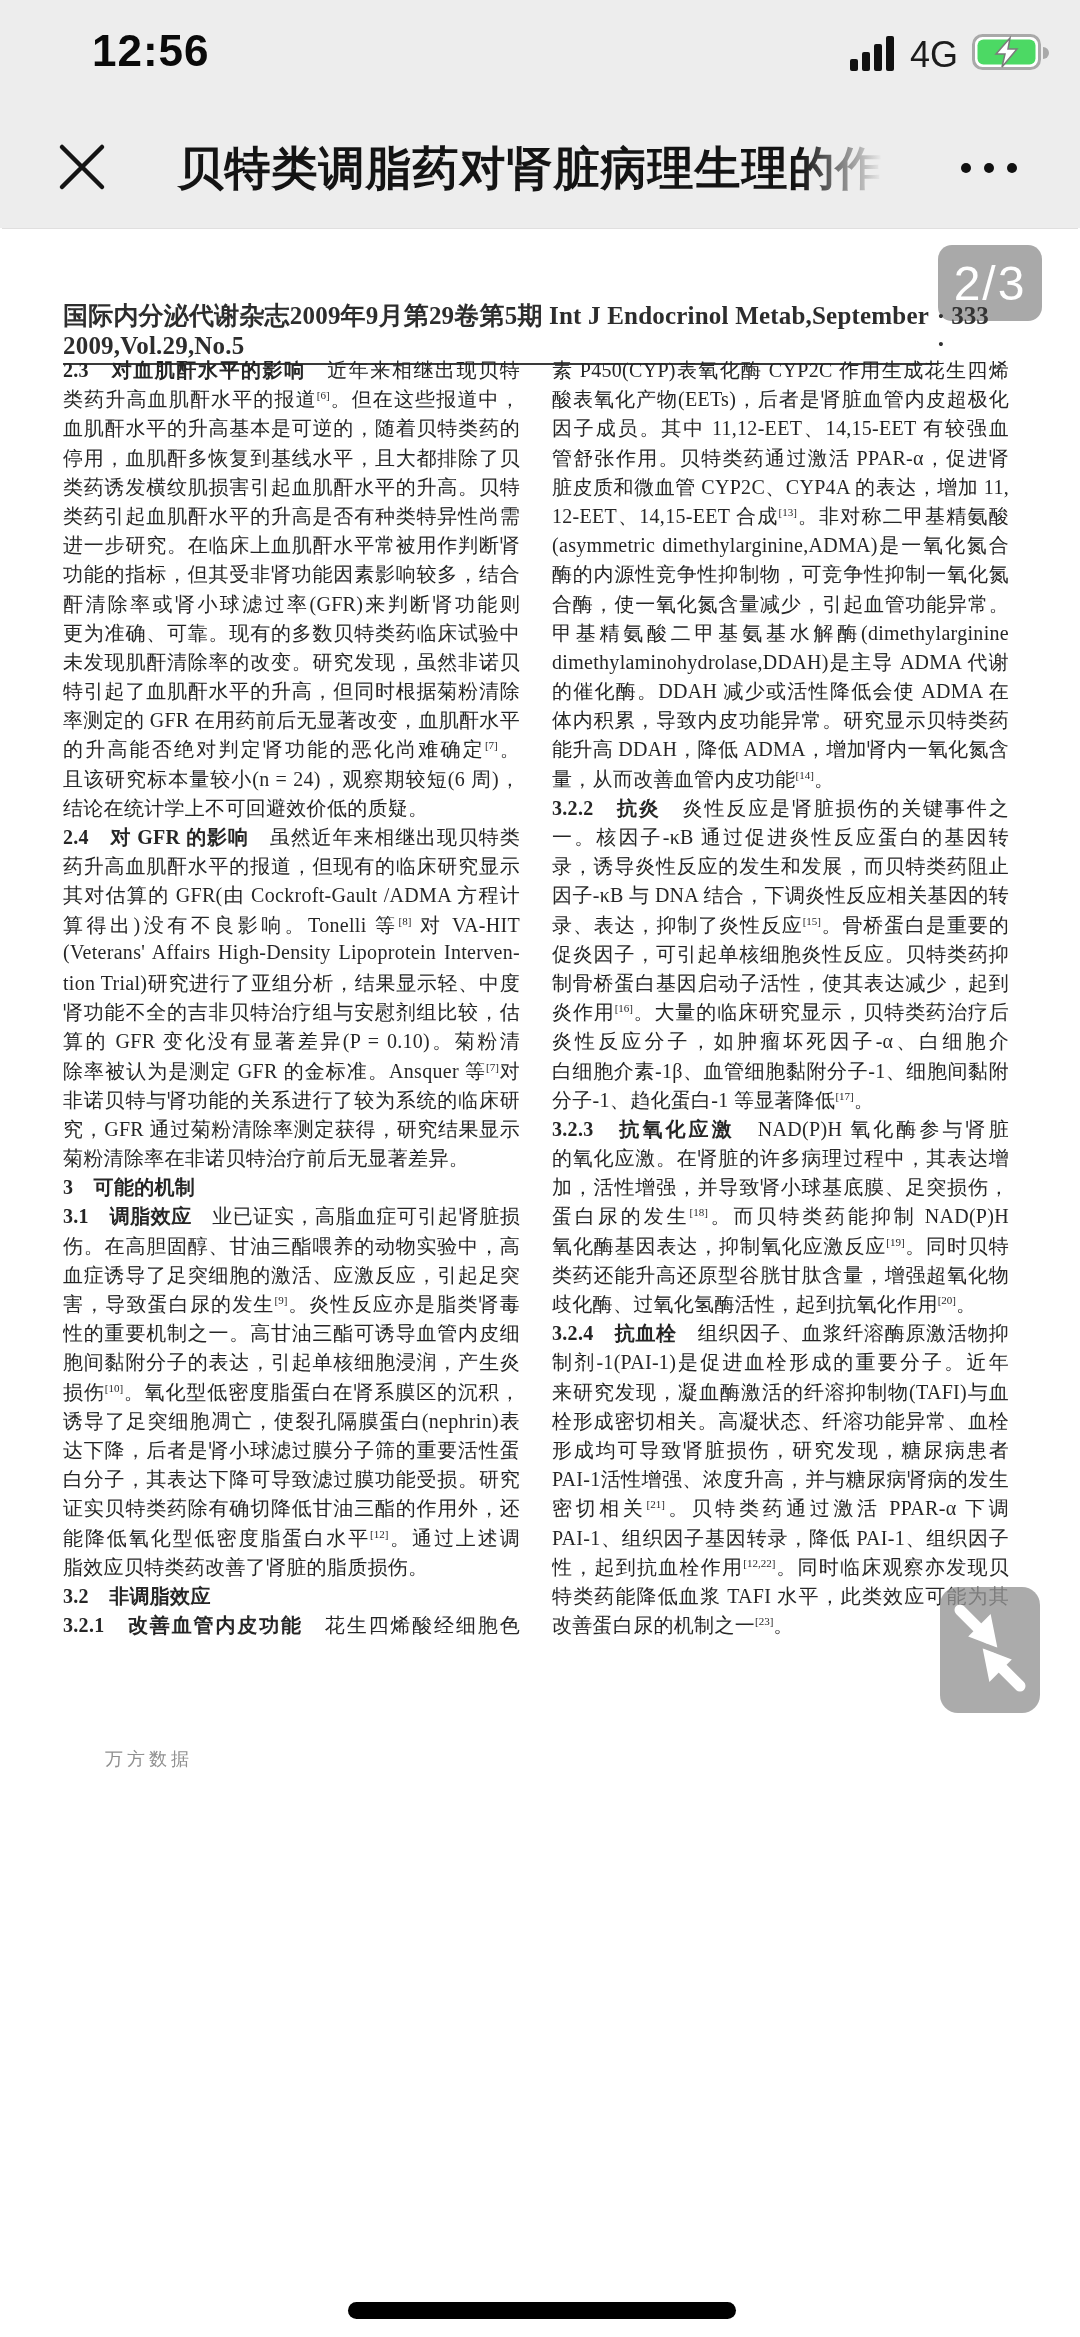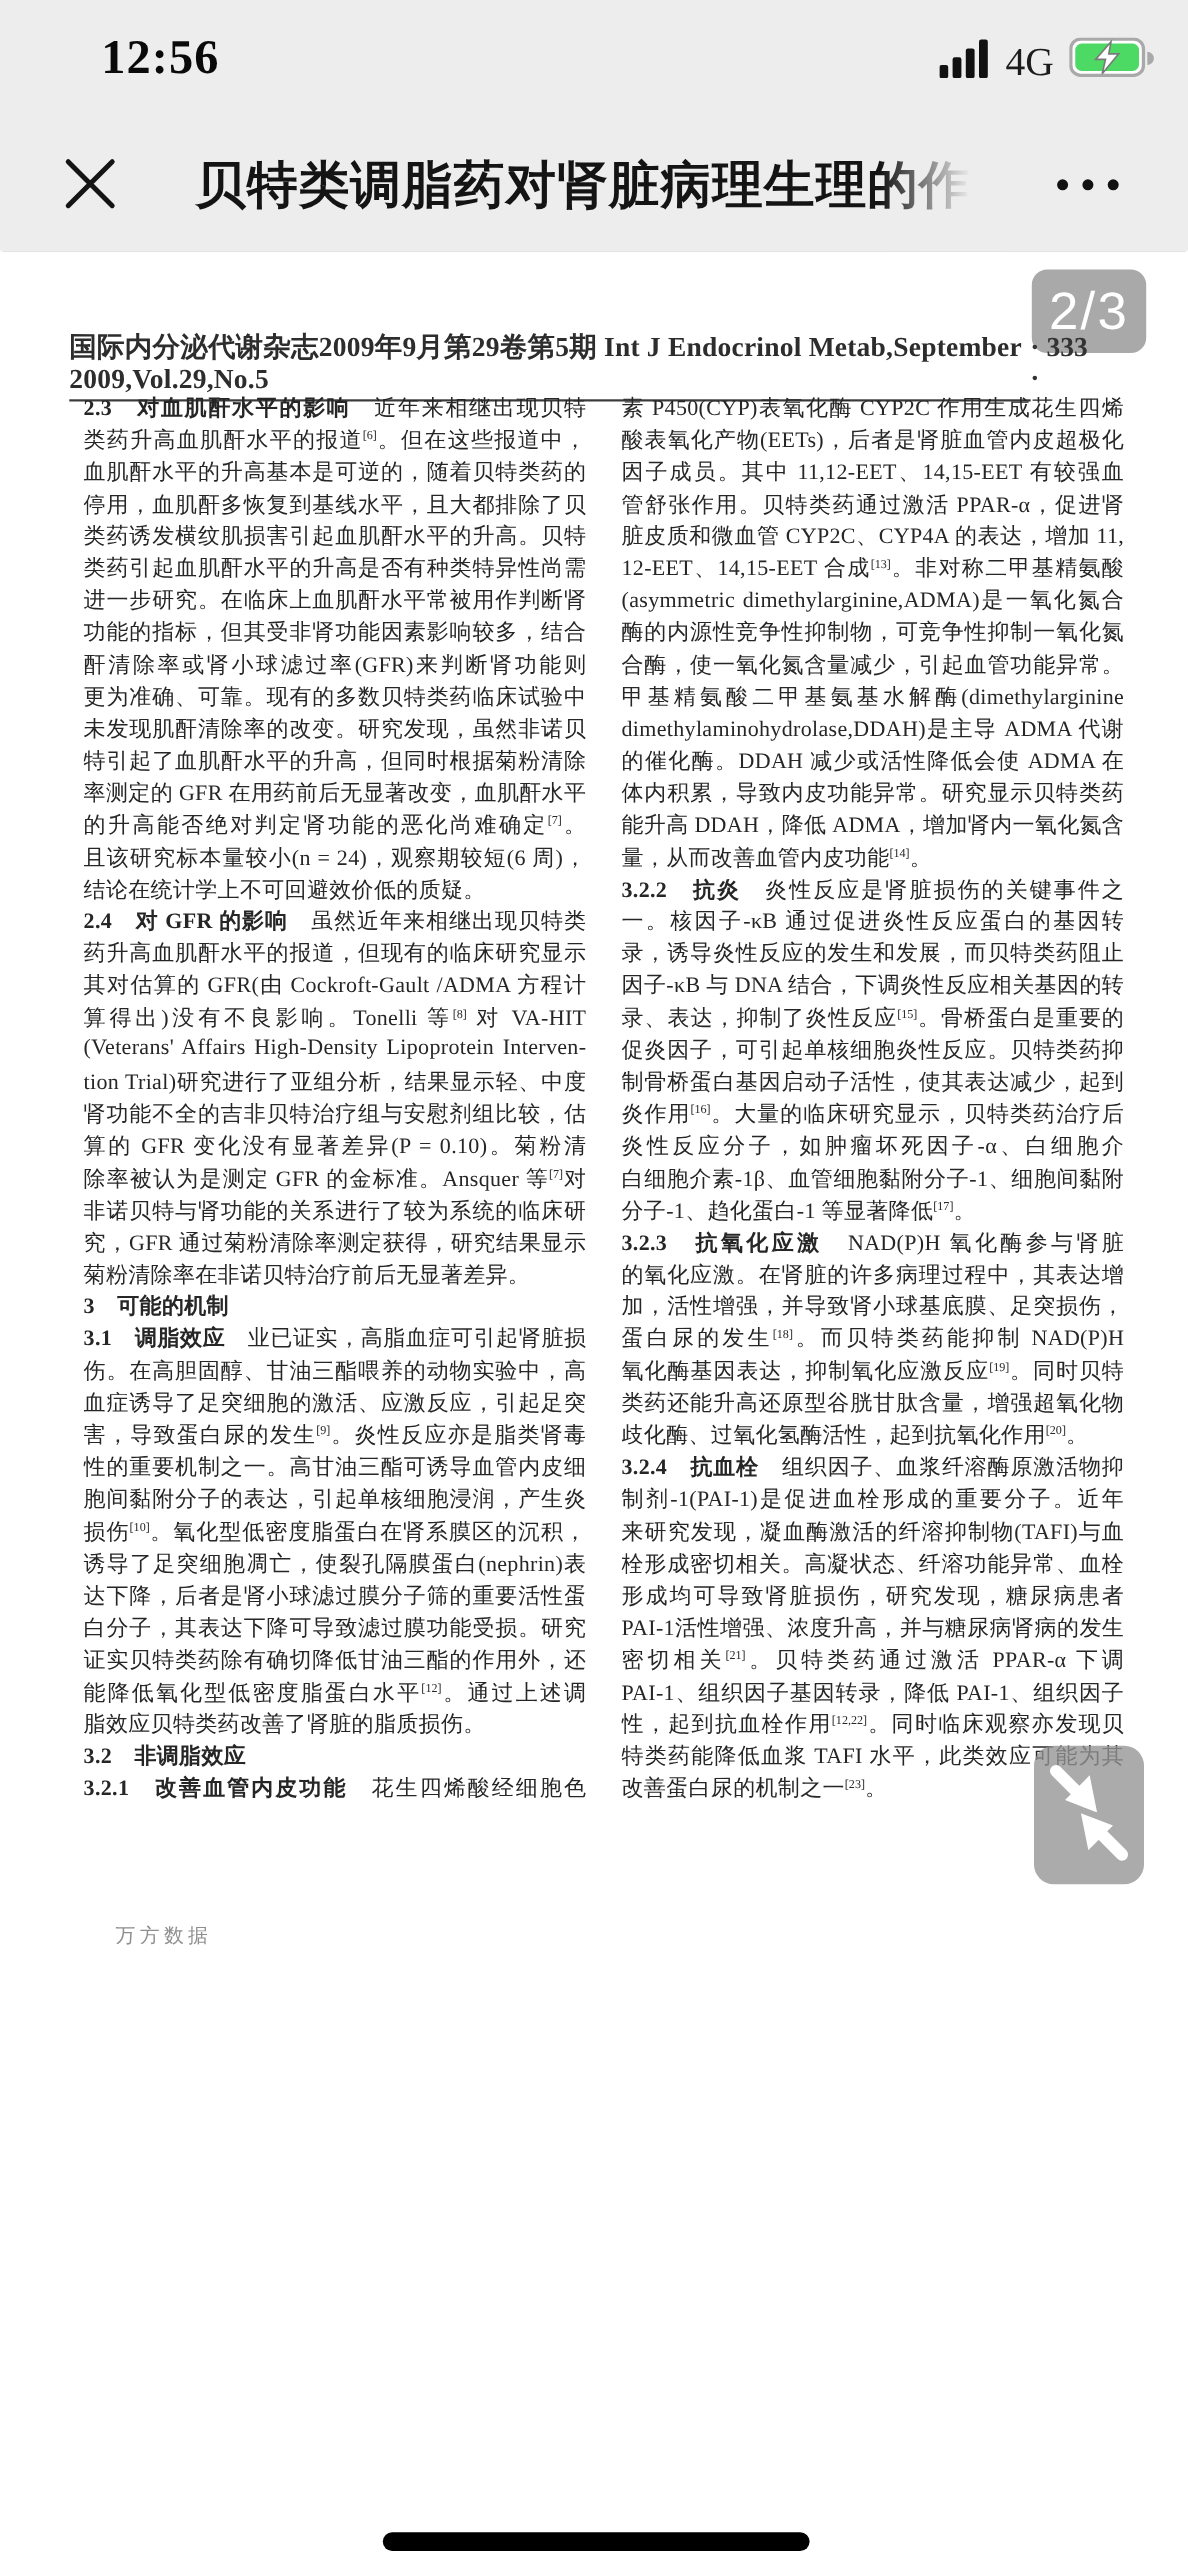--- a/index.html
+++ b/index.html
@@ -1,40 +1,40 @@
 <!DOCTYPE html>
 <html><head>
 <meta charset="utf-8">
 <style>
   html,body{margin:0;padding:0;background:#fff;}
   .screen{position:relative;width:1080px;height:2337px;background:#fff;overflow:hidden;
           font-family:"Liberation Sans",sans-serif;}
   
   .chrome{position:absolute;top:0;left:0;width:1080px;height:228px;background:#EDEDED;}
-  .statusbar{position:absolute;top:0;left:0;right:0;height:108px;font-family:Liberation Serif, serif;}
+  .statusbar{position:absolute;top:0;left:0;right:0;height:108px;}
   .time{position:absolute;left:92px;top:26px;font-size:44px;font-weight:700;color:#0a0a0a;letter-spacing:1px;}
   .sb-right{position:absolute;right:30px;top:34px;display:flex;align-items:center;gap:14px;}
   .net-label{font-size:36px;color:#1c1c1c;}
   
   .navbar{position:absolute;top:108px;left:0;right:0;height:120px;display:flex;align-items:center;}
   .close-btn{position:absolute;left:40px;top:18px;width:84px;height:84px;display:flex;align-items:center;justify-content:center;background:none;border:none;padding:0;}
   .title-wrap{position:absolute;left:150px;right:170px;top:0;height:120px;overflow:hidden;white-space:nowrap;text-align:center;}
   .title{font-size:46px;font-weight:600;color:#141414;line-height:120px;letter-spacing:1px;}
   .title-fade{position:absolute;right:0;top:0;bottom:0;width:110px;background:linear-gradient(to right,rgba(237,237,237,0),#EDEDED 75%);}
   .more-btn{position:absolute;right:36px;top:28px;width:110px;height:64px;display:flex;align-items:center;justify-content:center;gap:13px;background:none;border:none;padding:0;}
   .dot{width:10px;height:10px;border-radius:50%;background:#111;}
   
   .page{position:absolute;top:228px;left:2px;right:2px;bottom:0;background:#fff;border-top:1px solid #e0dfdf;}
   .page-indicator{position:absolute;top:16px;right:36px;min-width:104px;height:76px;background:rgba(150,150,150,0.82);
       border-radius:14px;color:#fff;font-size:48px;display:flex;align-items:center;justify-content:center;letter-spacing:2px;}
   .doc-header{position:absolute;top:70px;left:61px;right:40px;font-family:"Liberation Serif",serif;
       font-size:25px;color:#2d2d2d;font-weight:700;display:flex;justify-content:space-between;align-items:baseline;}
   .journal{border-bottom:2px solid #3a3a3a;padding-bottom:3px;letter-spacing:0.2px;}
   .pageno{font-weight:700;color:#333;padding-right:46px;}
-  .columns{position:absolute;top:128px;left:74px;display:flex;gap:32px;}
+  .columns{position:absolute;top:128px;left:61px;display:flex;gap:32px;}
   .col{width:457px;}
   .line{height:29.2px;overflow:hidden;font-family:"Liberation Serif",serif;font-size:20px;color:#262626;
         text-align:justify;text-align-last:justify;letter-spacing:0.3px;}
   .line.end{text-align-last:left;}
   .line .hd{font-weight:700;}
   .line sup{font-size:11px;line-height:0;vertical-align:7px;letter-spacing:0;}
   .watermark{position:absolute;top:1518px;left:103px;font-family:"Liberation Serif",serif;
       font-size:18px;color:#8f8f8f;letter-spacing:4px;}
   
   .float-btn{position:absolute;right:40px;top:1587px;width:100px;height:126px;border:none;padding:0;

